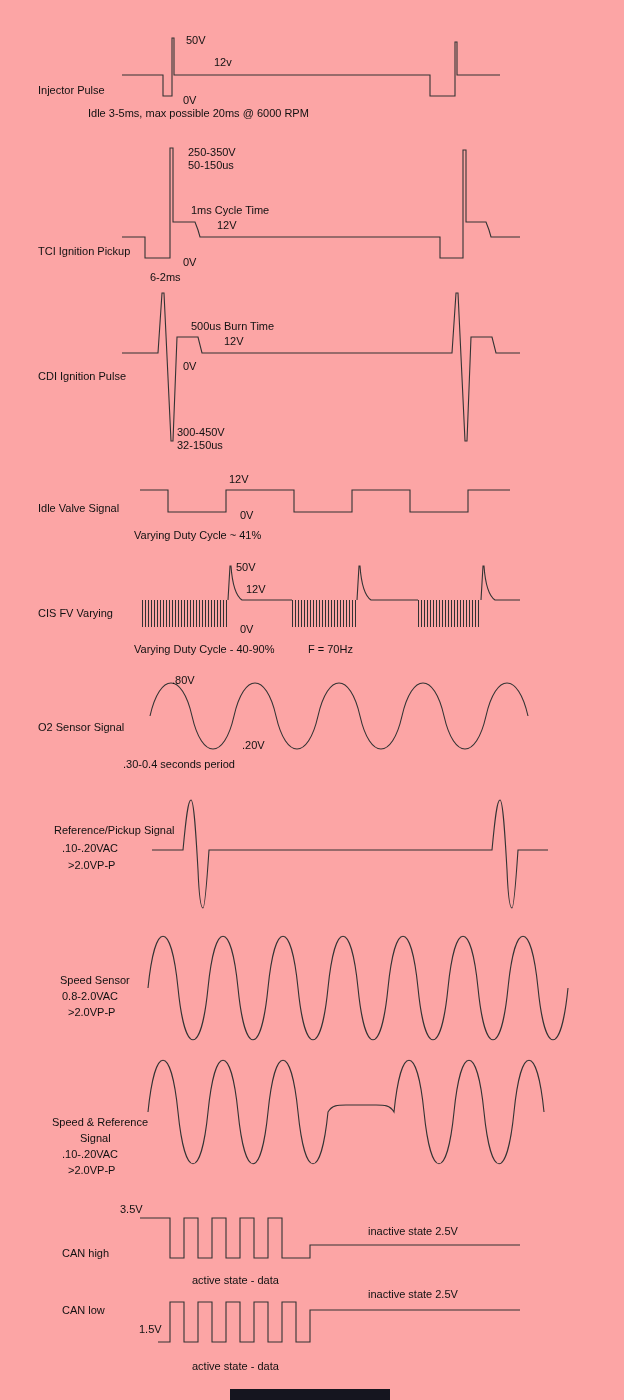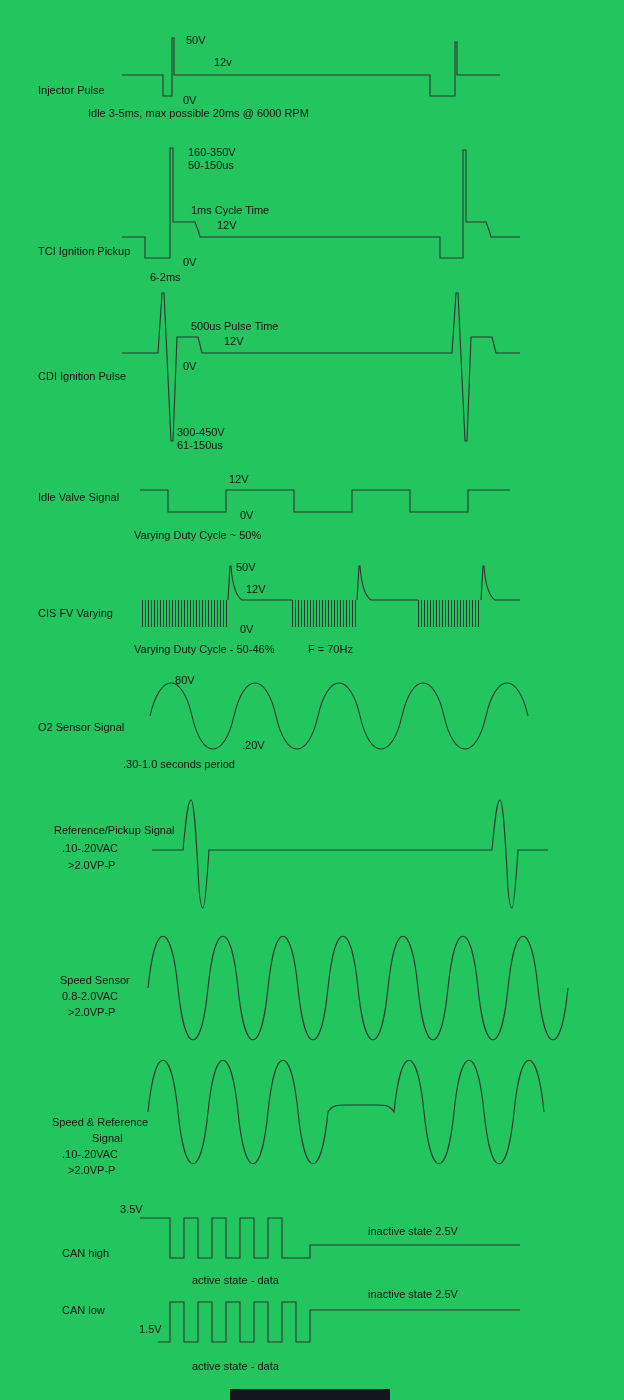--- a/index.html
+++ b/index.html
@@ -1,21 +1,21 @@
 <!DOCTYPE html>
 <html style="--line: #333333;"><head>
 <meta charset="utf-8">
 <style>
   * { margin:0; padding:0; box-sizing:border-box; }
   html,body { background:#ffffff; }
   .canvas {
     position:relative;
     width:624px;
     height:1400px;
-    background:#22c55e;
+    background:#fca5a5;
     font-family:"Liberation Sans", sans-serif;
     font-size:11px;
     color:#111111;
     overflow:hidden;
   }
   .lbl { position:absolute; white-space:nowrap; line-height:13px; }
   svg.wf { position:absolute; left:0; top:0; }
   svg.wf path { fill:none; stroke:var(--line,#333333); stroke-width:1.1; }
   .bottom-frag {
     position:absolute; left:230px; top:1389px; width:160px; height:11px;
@@ -59,62 +59,62 @@
 
     <path d="M158 1342 H170 V1302 H184 V1342 H198 V1302 H212 V1342 H226 V1302 H240 V1342 H254 V1302 H268 V1342 H282 V1302 H296 V1342 H310 V1310 H520"></path>
   </svg>
 
   <span class="lbl" style="left:186px;top:34px">50V</span>
   <span class="lbl" style="left:214px;top:56px">12v</span>
   <span class="lbl" style="left:38px;top:84px">Injector Pulse</span>
   <span class="lbl" style="left:183px;top:94px">0V</span>
   <span class="lbl" style="left:88px;top:107px">Idle 3-5ms, max possible 20ms @ 6000 RPM</span>
 
-  <span class="lbl" style="left:188px;top:146px">160-350V</span>
+  <span class="lbl" style="left:188px;top:146px">250-350V</span>
   <span class="lbl" style="left:188px;top:159px">50-150us</span>
   <span class="lbl" style="left:191px;top:204px">1ms Cycle Time</span>
   <span class="lbl" style="left:217px;top:219px">12V</span>
   <span class="lbl" style="left:38px;top:245px">TCI Ignition Pickup</span>
   <span class="lbl" style="left:183px;top:256px">0V</span>
   <span class="lbl" style="left:150px;top:271px">6-2ms</span>
 
-  <span class="lbl" style="left:191px;top:320px">500us Pulse Time</span>
+  <span class="lbl" style="left:191px;top:320px">500us Burn Time</span>
   <span class="lbl" style="left:224px;top:335px">12V</span>
   <span class="lbl" style="left:183px;top:360px">0V</span>
   <span class="lbl" style="left:38px;top:370px">CDI Ignition Pulse</span>
   <span class="lbl" style="left:177px;top:426px">300-450V</span>
-  <span class="lbl" style="left:177px;top:439px">61-150us</span>
+  <span class="lbl" style="left:177px;top:439px">32-150us</span>
 
   <span class="lbl" style="left:229px;top:473px">12V</span>
-  <span class="lbl" style="left:38px;top:491px">Idle Valve Signal</span>
+  <span class="lbl" style="left:38px;top:502px">Idle Valve Signal</span>
   <span class="lbl" style="left:240px;top:509px">0V</span>
-  <span class="lbl" style="left:134px;top:529px">Varying Duty Cycle ~ 50%</span>
+  <span class="lbl" style="left:134px;top:529px">Varying Duty Cycle ~ 41%</span>
 
   <span class="lbl" style="left:236px;top:561px">50V</span>
   <span class="lbl" style="left:246px;top:583px">12V</span>
   <span class="lbl" style="left:38px;top:607px">CIS FV Varying</span>
   <span class="lbl" style="left:240px;top:623px">0V</span>
-  <span class="lbl" style="left:134px;top:643px">Varying Duty Cycle - 50-46%</span>
+  <span class="lbl" style="left:134px;top:643px">Varying Duty Cycle - 40-90%</span>
   <span class="lbl" style="left:308px;top:643px">F = 70Hz</span>
 
   <span class="lbl" style="left:172px;top:674px">.80V</span>
   <span class="lbl" style="left:38px;top:721px">O2 Sensor Signal</span>
   <span class="lbl" style="left:242px;top:739px">.20V</span>
-  <span class="lbl" style="left:123px;top:758px">.30-1.0 seconds period</span>
+  <span class="lbl" style="left:123px;top:758px">.30-0.4 seconds period</span>
 
   <span class="lbl" style="left:54px;top:824px">Reference/Pickup Signal</span>
   <span class="lbl" style="left:62px;top:842px">.10-.20VAC</span>
   <span class="lbl" style="left:68px;top:859px">&gt;2.0VP-P</span>
 
   <span class="lbl" style="left:60px;top:974px">Speed Sensor</span>
   <span class="lbl" style="left:62px;top:990px">0.8-2.0VAC</span>
   <span class="lbl" style="left:68px;top:1006px">&gt;2.0VP-P</span>
 
   <span class="lbl" style="left:52px;top:1116px">Speed &amp; Reference</span>
-  <span class="lbl" style="left:92px;top:1132px">Signal</span>
+  <span class="lbl" style="left:80px;top:1132px">Signal</span>
   <span class="lbl" style="left:62px;top:1148px">.10-.20VAC</span>
   <span class="lbl" style="left:68px;top:1164px">&gt;2.0VP-P</span>
 
   <span class="lbl" style="left:120px;top:1203px">3.5V</span>
   <span class="lbl" style="left:368px;top:1225px">inactive state 2.5V</span>
   <span class="lbl" style="left:62px;top:1247px">CAN high</span>
   <span class="lbl" style="left:192px;top:1274px">active state - data</span>
 
   <span class="lbl" style="left:368px;top:1288px">inactive state 2.5V</span>
   <span class="lbl" style="left:62px;top:1304px">CAN low</span>

